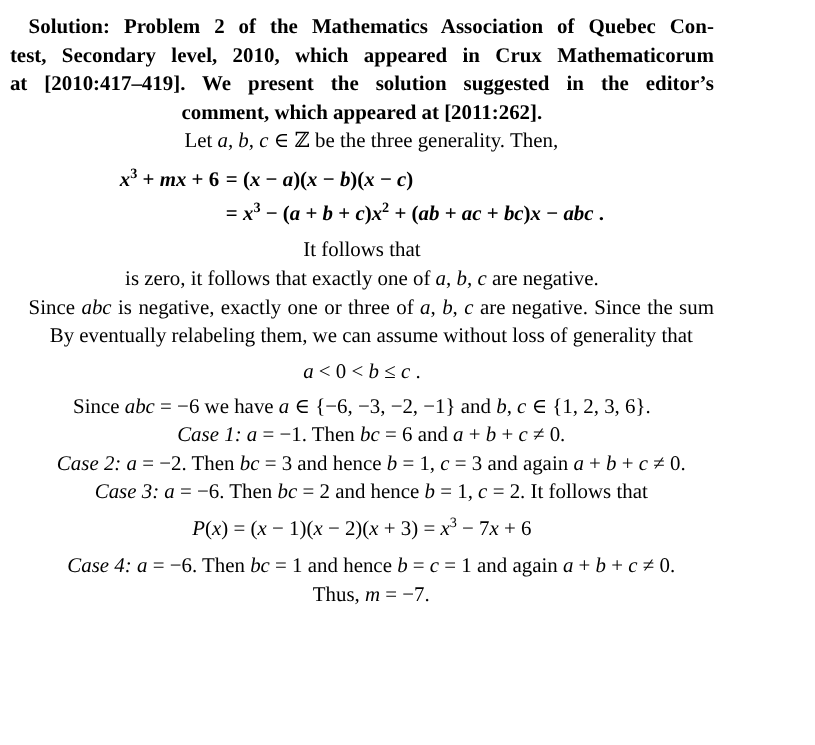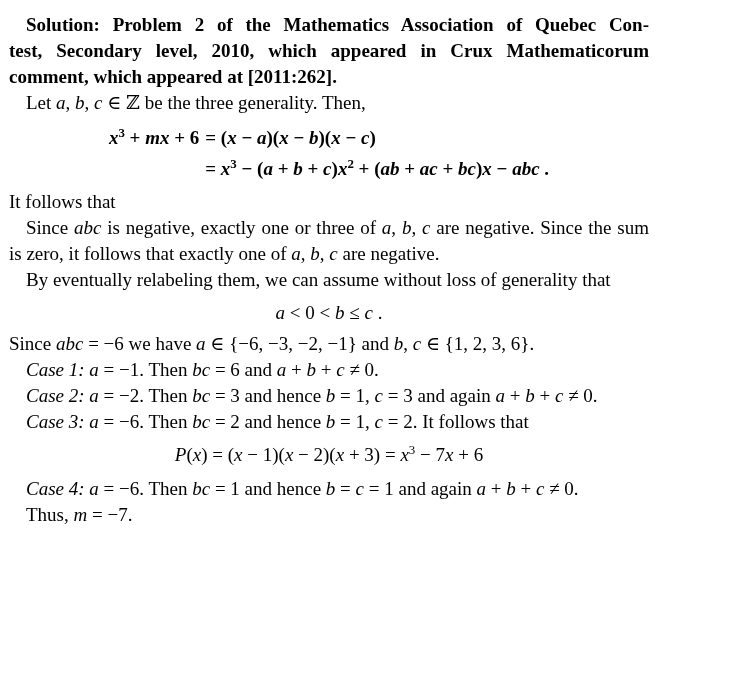--- a/index.html
+++ b/index.html
@@ -9,62 +9,63 @@
     font-family: "Liberation Serif", "DejaVu Serif", "DejaVu Sans", serif;
     font-size: 19px;
     overflow: hidden;
   }
   .page {
     box-sizing: border-box;
     width: 659px; height: 677px;
     padding: 12px 10px 0 9px;
   }
   .para { margin: 0; }
-  .line { line-height: 26px; white-space: normal; }
+  .line { line-height: 26px; white-space: normal; text-align: center; }
   .ind { padding-left: 17px; }
   .j { text-align: justify; text-align-last: justify; }
   .bold { font-weight: bold; }
   .mi { font-style: italic; }
   sup { font-size: 0.68em; line-height: 0; font-style: normal; }
   .eq-align { display: table; margin: 6px auto 5px auto; }
   .eq-row { display: table-row; font-weight: bold; }
   .eq-lhs, .eq-rhs { display: table-cell; line-height: 31px; vertical-align: baseline; }
   .eq-lhs { text-align: right; }
   .eq-rhs { text-align: left; padding-left: 6px; }
   .eq-center { text-align: center; line-height: 29px; margin: 5px 0 4px 0; }
   .space-before { margin-top: 7px; }
 </style>
 </head>
 <body>
 
 <div class="page">
     <div class="para bold">
       <div class="line ind j"><span>Solution: Problem 2 of the Mathematics Association of Quebec Con-</span></div>
       <div class="line j"><span>test, Secondary level, 2010, which appeared in Crux Mathematicorum</span></div>
+      <div class="line j"><span>at [2010:417–419]. We present the solution suggested in the editor’s</span></div>
       <div class="line"><span>comment, which appeared at [2011:262].</span></div>
     </div>
     <div class="para">
       <div class="line ind"><span>Let </span><span class="mi">a</span><span>, </span><span class="mi">b</span><span>, </span><span class="mi">c</span><span> ∈ ℤ be the three generality. Then,</span></div>
     </div>
     <div class="eq-align">
       <div class="eq-row">
         <div class="eq-lhs"><span class="mi">x</span><sup>3</sup><span> + </span><span class="mi">mx</span><span> + 6</span></div>
         <div class="eq-rhs"><span>= (</span><span class="mi">x</span><span> − </span><span class="mi">a</span><span>)(</span><span class="mi">x</span><span> − </span><span class="mi">b</span><span>)(</span><span class="mi">x</span><span> − </span><span class="mi">c</span><span>)</span></div>
       </div>
       <div class="eq-row">
         <div class="eq-lhs"></div>
         <div class="eq-rhs"><span>= </span><span class="mi">x</span><sup>3</sup><span> − (</span><span class="mi">a</span><span> + </span><span class="mi">b</span><span> + </span><span class="mi">c</span><span>)</span><span class="mi">x</span><sup>2</sup><span> + (</span><span class="mi">ab</span><span> + </span><span class="mi">ac</span><span> + </span><span class="mi">bc</span><span>)</span><span class="mi">x</span><span> − </span><span class="mi">abc</span><span> .</span></div>
       </div>
     </div>
     <div class="para">
       <div class="line"><span>It follows that</span></div>
     </div>
     <div class="para">
+      <div class="line"><span>is zero, it follows that exactly one of </span><span class="mi">a</span><span>, </span><span class="mi">b</span><span>, </span><span class="mi">c</span><span> are negative.</span></div>
       <div class="line ind j"><span>Since </span><span class="mi">abc</span><span> is negative, exactly one or three of </span><span class="mi">a</span><span>, </span><span class="mi">b</span><span>, </span><span class="mi">c</span><span> are negative. Since the sum</span></div>
-      <div class="line"><span>is zero, it follows that exactly one of </span><span class="mi">a</span><span>, </span><span class="mi">b</span><span>, </span><span class="mi">c</span><span> are negative.</span></div>
     </div>
     <div class="para">
       <div class="line ind"><span>By eventually relabeling them, we can assume without loss of generality that</span></div>
     </div>
     <div class="eq-center"><span class="mi">a</span><span> &lt; 0 &lt; </span><span class="mi">b</span><span> ≤ </span><span class="mi">c</span><span> .</span></div>
     <div class="para">
       <div class="line"><span>Since </span><span class="mi">abc</span><span> = −6 we have </span><span class="mi">a</span><span> ∈ {−6, −3, −2, −1} and </span><span class="mi">b</span><span>, </span><span class="mi">c</span><span> ∈ {1, 2, 3, 6}.</span></div>
     </div>
     <div class="para">
       <div class="line ind"><span class="mi">Case 1:</span><span> </span><span class="mi">a</span><span> = −1. Then </span><span class="mi">bc</span><span> = 6 and </span><span class="mi">a</span><span> + </span><span class="mi">b</span><span> + </span><span class="mi">c</span><span> ≠ 0.</span></div>

